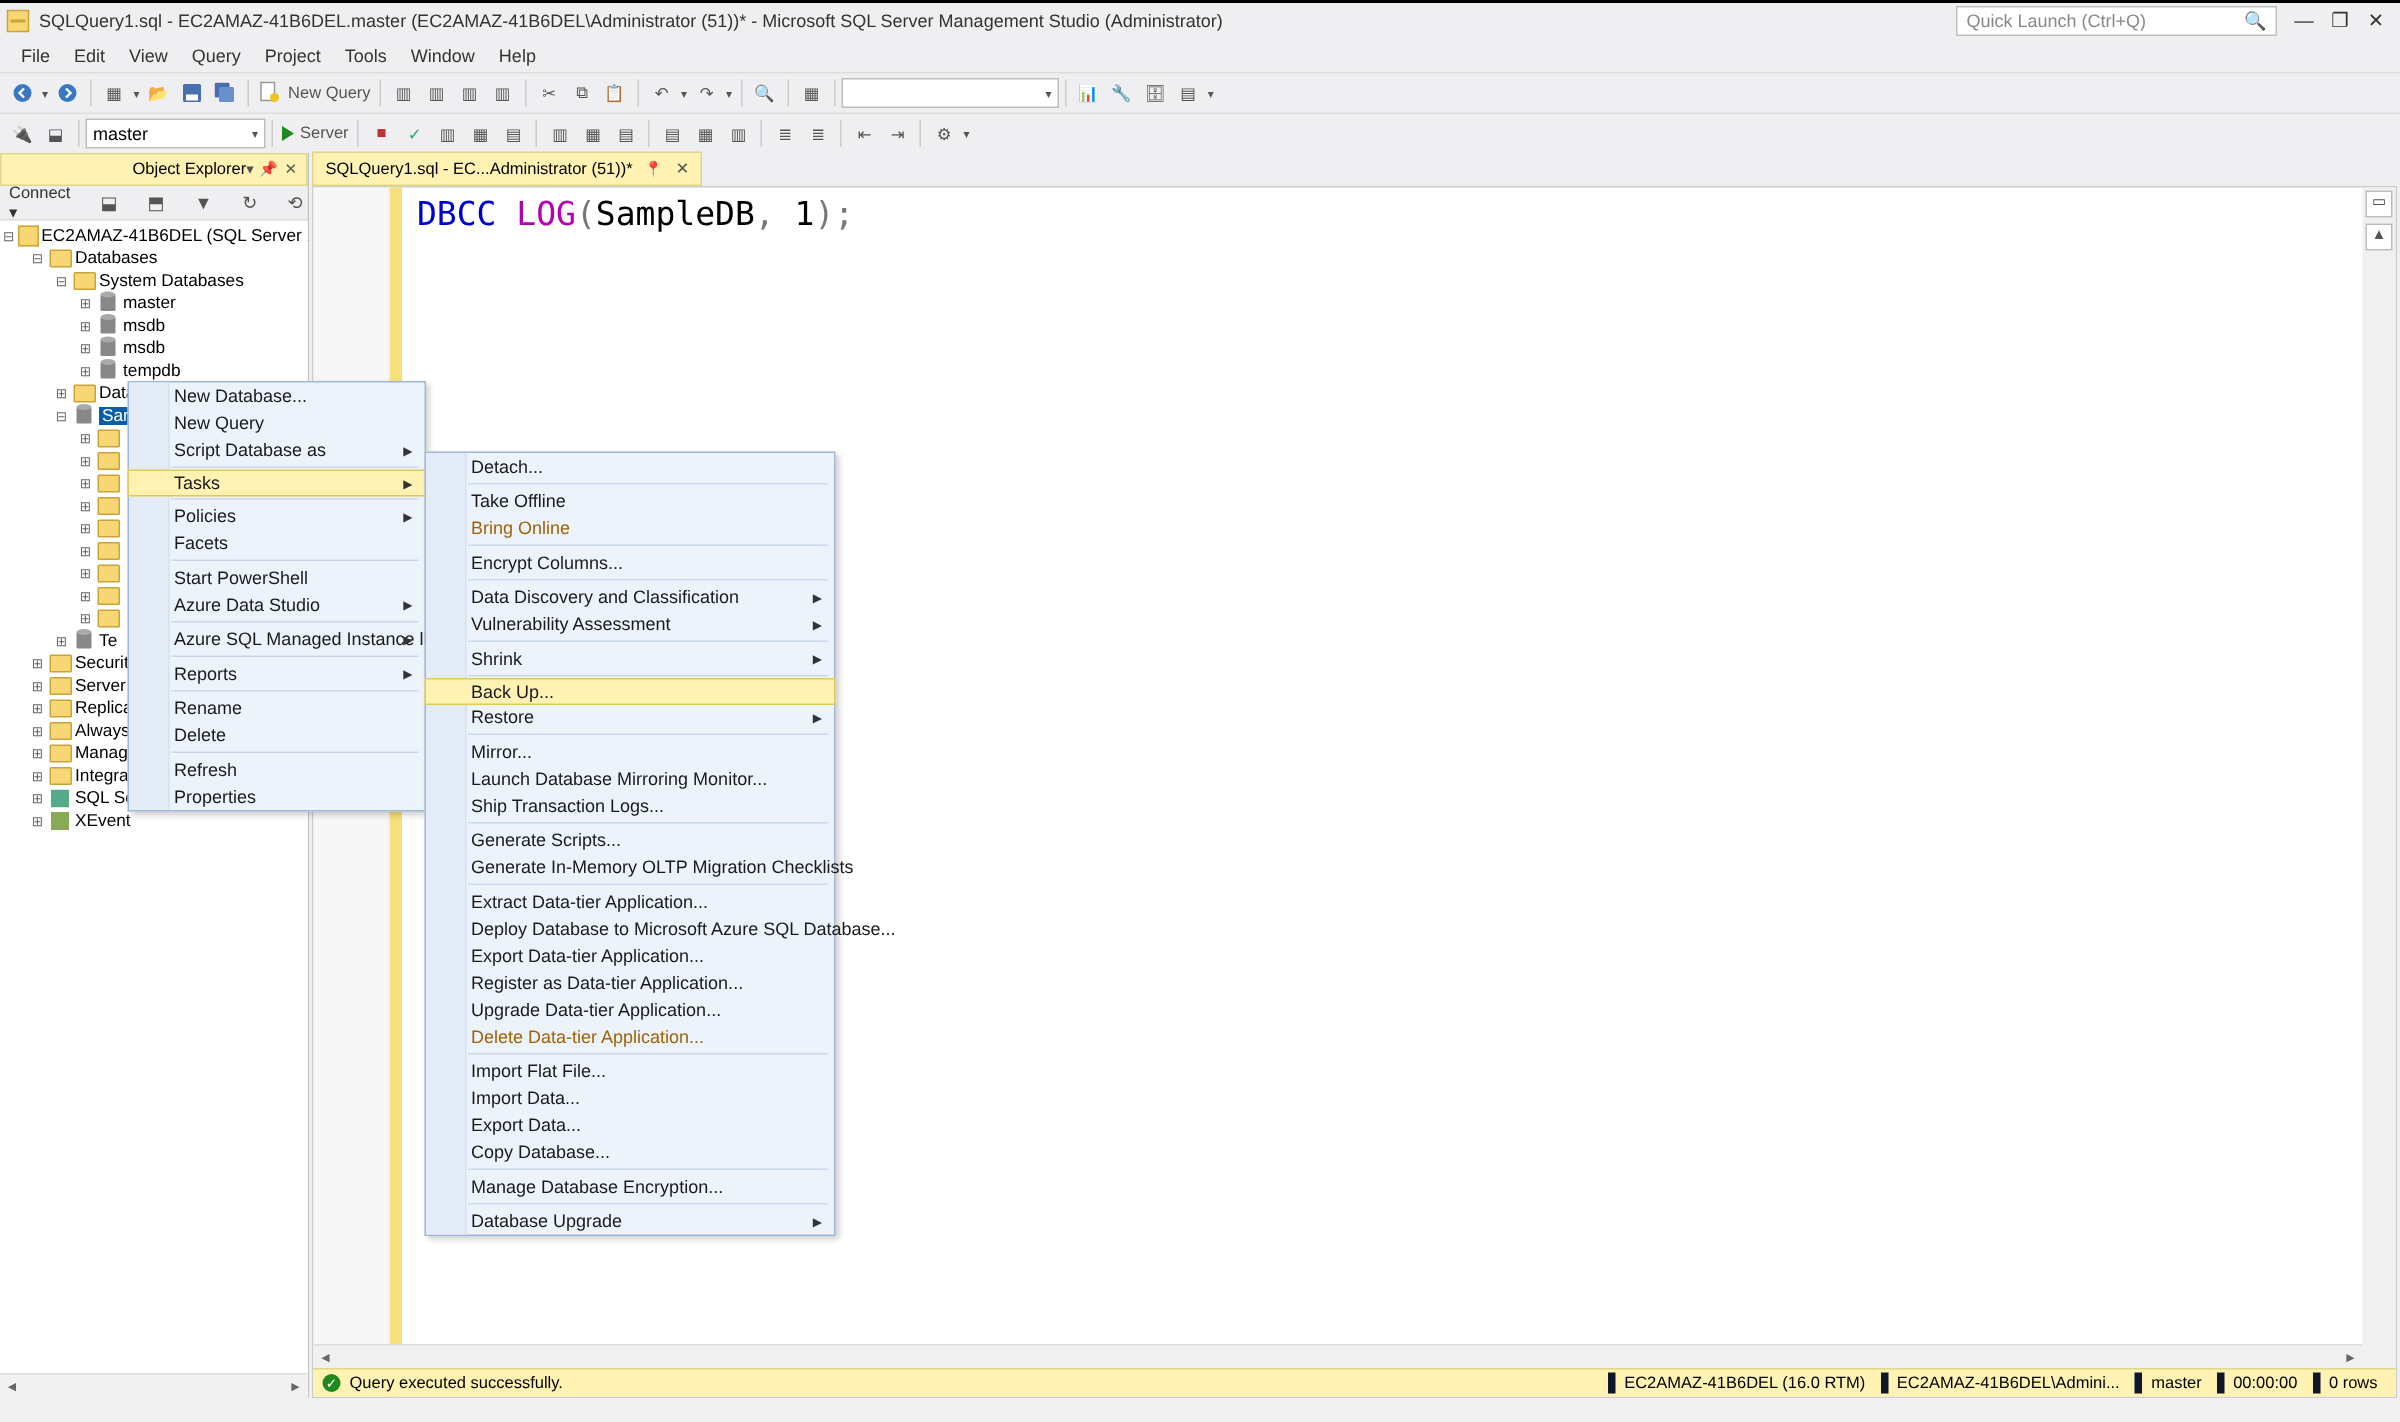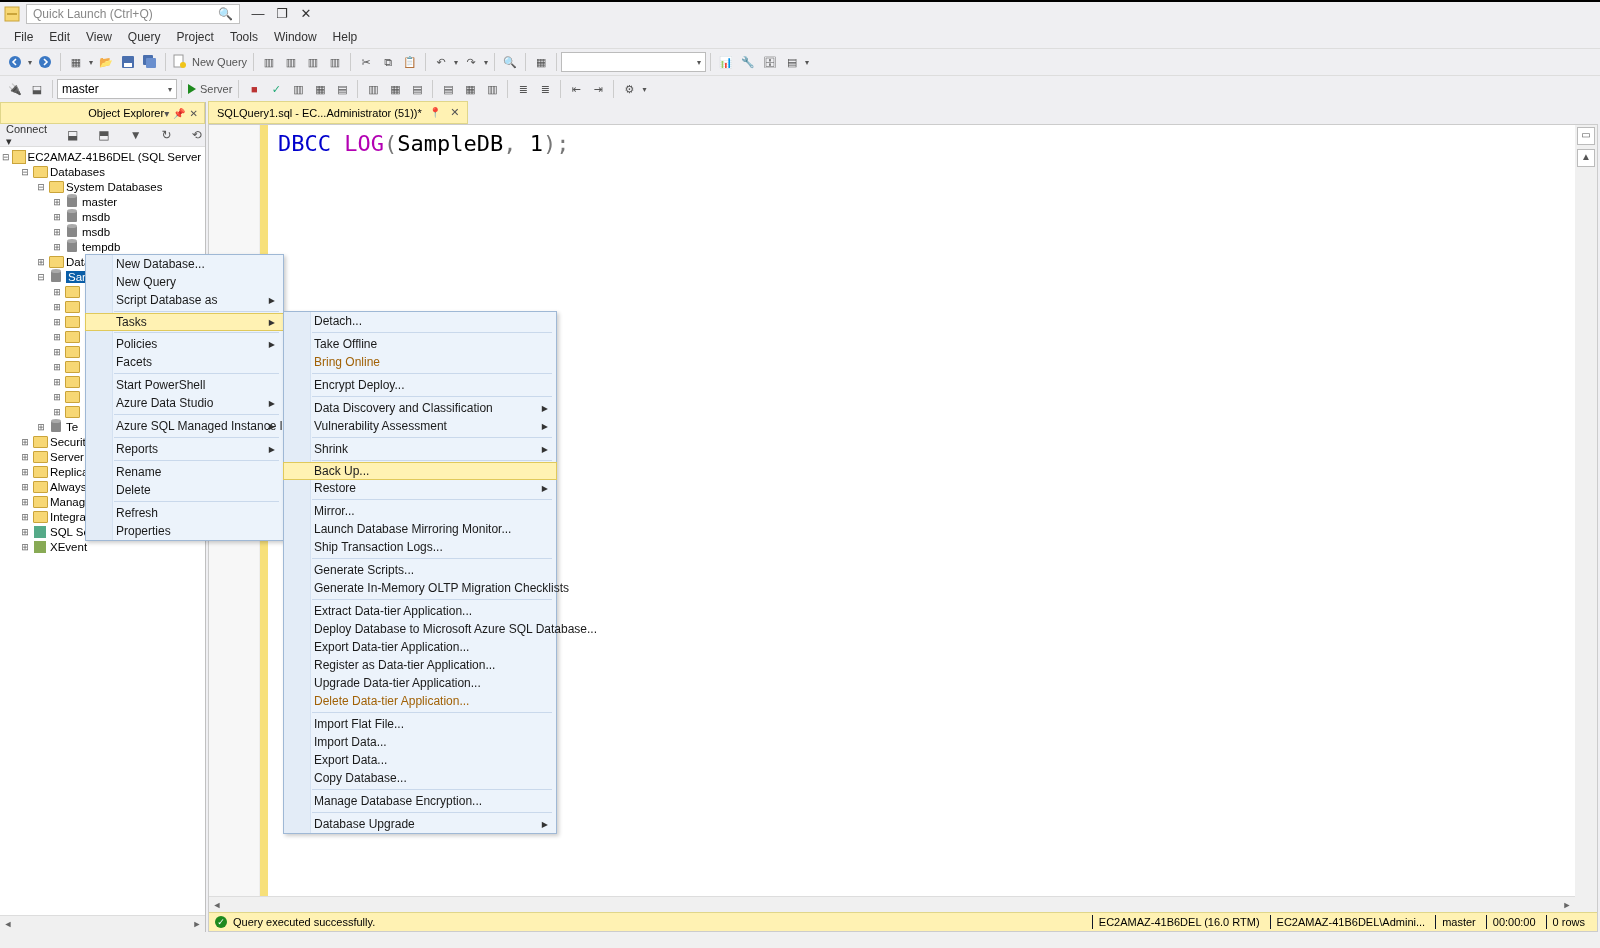--- a/index.html
+++ b/index.html
@@ -55,21 +55,21 @@
 .tok-num{color:#000}
 .tok-ident{color:#000}
 .code-right{position:absolute;right:0;top:0;width:22px;background:#f0f0f0;height:100%;display:flex;flex-direction:column;align-items:center}
 .code-right .btn{width:16px;height:16px;margin:2px 0;border:1px solid #bbb;text-align:center;line-height:14px;font-size:10px;color:#555;background:#fff}
 .hscroll{height:16px;background:#f0f0f0;border-top:1px solid #ddd;display:flex;align-items:center}
 .hscroll .ar{width:16px;text-align:center;color:#666;font-size:9px}
 .hscroll .track{flex:1}
 .statusbar1{height:18px;background:#fff2b3;border-top:1px solid #e0d68a;display:flex;align-items:center;padding:0 6px;font-size:11px}
 .statusbar1 .ok{width:12px;height:12px;border-radius:50%;background:#1e8a1e;color:#fff;font-size:9px;display:flex;align-items:center;justify-content:center;margin-right:6px}
 .statusbar1 .right{margin-left:auto;display:flex;gap:4px}
-.statusbar1 .cell{padding:0 6px;border-left:1px solid #0f172a;height:14px;display:flex;align-items:center}
+.statusbar1 .cell{padding:0 6px;border-left:5px solid #0f172a;height:14px;display:flex;align-items:center}
 .ctxmenu{position:absolute;background:#ecf3fb;border:1px solid #9fb8d5;box-shadow:2px 2px 4px rgba(0,0,0,.2);font-size:12px}
 .ctxmenu .item{height:18px;display:flex;align-items:center;padding:0 28px 0 30px;position:relative;color:#1a1a1a;white-space:nowrap}
 .ctxmenu .item.disabled{color:#a16207}
 .ctxmenu .item.highlight{background:#fff2b3;border:1px solid #e0c95b;height:16px;margin:-1px}
 .ctxmenu .sep{height:1px;background:#c9d8eb;margin:2px 4px 2px 28px}
 .ctxmenu .submenu-arrow{position:absolute;right:8px;font-size:8px;color:#333}
 .ctxmenu .leftstrip{position:absolute;left:0;top:0;bottom:0;width:26px;background:#e3ecf7;border-right:1px solid #d4e1f1}
 svg{display:block}
 </style>
 </head>
@@ -77,20 +77,21 @@
 
 <div id="outer">
 
   <div class="titlebar">
     <span class="logo">
       <svg width="16" height="16" viewBox="0 0 16 16">
           <rect x="1" y="1" width="14" height="14" fill="#f7d774" stroke="#caa43a"></rect>
           <rect x="3" y="7" width="10" height="2" fill="#caa43a"></rect>
         </svg>
     </span>
+    <span class="title">SQLQuery1.sql - EC2AMAZ-41B6DEL.master (EC2AMAZ-41B6DEL\Administrator (51))* - Microsoft SQL Server Management Studio (Administrator)</span>
     <div class="search">
       <span style="flex:1">Quick Launch (Ctrl+Q)</span>
       <span>🔍</span>
     </div>
     <span class="winbtn">—</span>
     <span class="winbtn">❐</span>
     <span class="winbtn">✕</span>
   </div>
 
   <div class="menubar" id="menubar">
@@ -492,28 +493,28 @@
       <div class="sep"></div>
       <div class="item">Reports<span class="submenu-arrow">▶</span></div>
       <div class="sep"></div>
       <div class="item">Rename</div>
       <div class="item">Delete</div>
       <div class="sep"></div>
       <div class="item">Refresh</div>
       <div class="item">Properties</div>
     </div>
 
-  <div class="ctxmenu" id="ctx2" style="left:283px;top:309px;width:272px">
+  <div class="ctxmenu" id="ctx2" style="left:283px;top:299px;width:272px">
     <div class="leftstrip"></div>
   <div class="item">Detach...</div>
       <div class="sep"></div>
       <div class="item">Take Offline</div>
       <div class="item disabled">Bring Online</div>
       <div class="sep"></div>
-      <div class="item">Encrypt Deploy...</div>
+      <div class="item">Encrypt Columns...</div>
       <div class="sep"></div>
       <div class="item">Data Discovery and Classification<span class="submenu-arrow">▶</span></div>
       <div class="item">Vulnerability Assessment<span class="submenu-arrow">▶</span></div>
       <div class="sep"></div>
       <div class="item">Shrink<span class="submenu-arrow">▶</span></div>
       <div class="sep"></div>
       <div class="item highlight">Back Up...</div>
       <div class="item">Restore<span class="submenu-arrow">▶</span></div>
       <div class="sep"></div>
       <div class="item">Mirror...</div>

